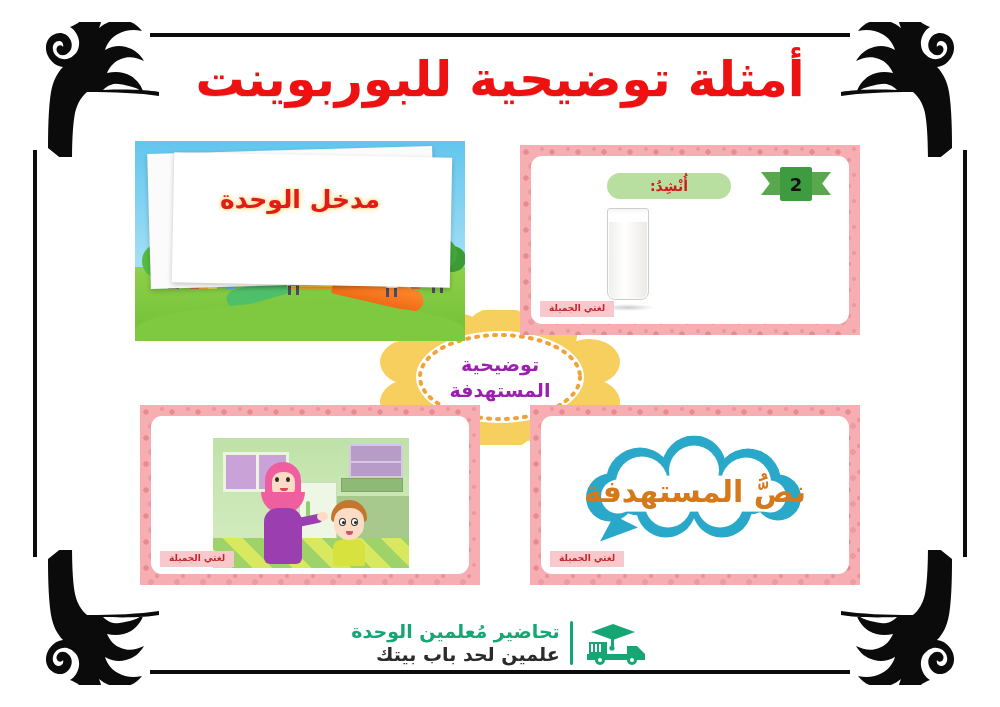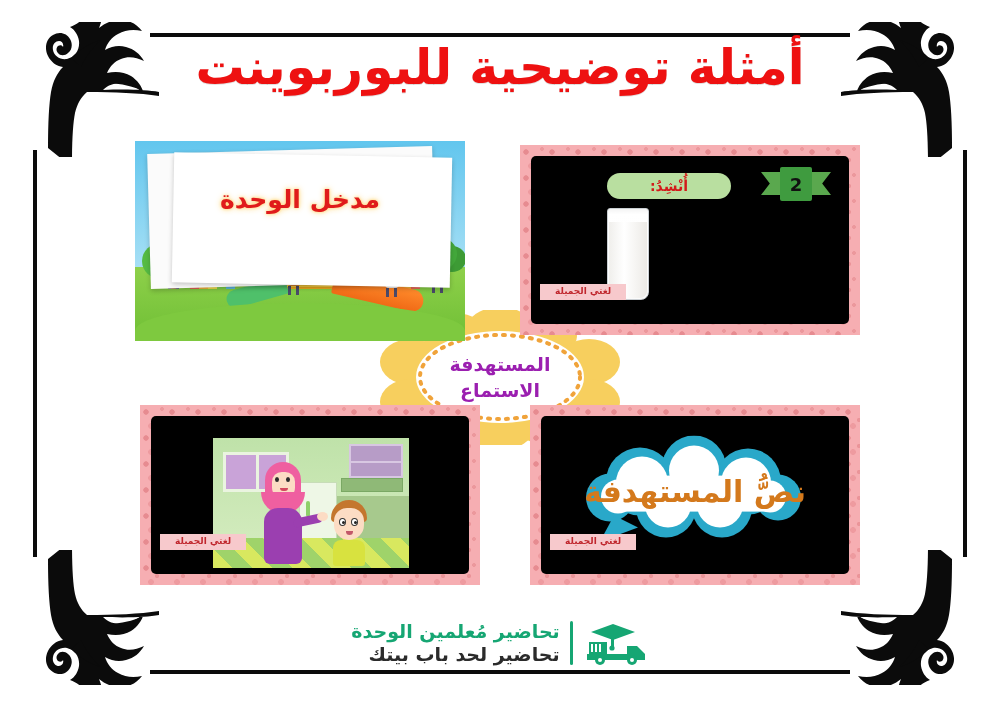--- a/index.html
+++ b/index.html
@@ -17,21 +17,21 @@
   .frame-right{top:150px;bottom:150px;right:33px;width:4px;}
   .corner{position:absolute;width:135px;height:135px;}
   .corner svg{width:100%;height:100%;display:block;}
   .corner-tl{left:24px;top:22px;}
   .corner-tr{right:24px;top:22px;transform:scaleX(-1);}
   .corner-bl{left:24px;bottom:22px;transform:scaleY(-1);}
   .corner-br{right:24px;bottom:22px;transform:scale(-1,-1);}
 
   
   .page-title{
-    position:absolute;top:40px;left:0;width:100%;text-align:center;
+    position:absolute;top:52px;left:0;width:100%;text-align:center;
     color:#ee1111;font-size:49px;font-weight:bold;letter-spacing:0px;
     direction:rtl;line-height:1.15;
     text-shadow:0 1px 0 rgba(0,0,0,.12);
   }
 
   
   .flower{position:absolute;left:375px;top:310px;width:250px;height:135px;z-index:1;}
   .flower svg{position:absolute;inset:0;width:100%;height:100%;}
   .flower-label{
     position:absolute;inset:0;display:flex;flex-direction:column;
@@ -52,27 +52,27 @@
     position:absolute;inset:0;
     background-image:
       radial-gradient(circle at 6px 7px, rgba(214,104,110,.55) 2.4px, transparent 3px),
       radial-gradient(circle at 17px 15px, rgba(214,104,110,.40) 1.8px, transparent 2.4px),
       radial-gradient(circle at 11px 21px, rgba(226,128,134,.45) 2.6px, transparent 3.2px),
       radial-gradient(circle at 22px 4px, rgba(214,104,110,.35) 1.6px, transparent 2.2px);
     background-size:26px 26px,26px 26px,26px 26px,26px 26px;
     opacity:.9;
   }
   .card-inner{
-    position:relative;width:100%;height:100%;background:#000000;border-radius:5px;
+    position:relative;width:100%;height:100%;background:#ffffff;border-radius:11px;
     overflow:hidden;
   }
   .tag{
-    position:absolute;left:9px;bottom:24px;
+    position:absolute;left:9px;bottom:7px;
     background:#f7c9cc;color:#c0272d;font-size:9px;font-weight:bold;
-    padding:2px 15px;direction:rtl;line-height:1.3;z-index:6;
+    padding:2px 9px;direction:rtl;line-height:1.3;z-index:6;
   }
 
   
   .card-play{left:135px;top:141px;width:330px;height:200px;padding:0;background:none;}
   .play-scene{position:relative;width:100%;height:100%;overflow:hidden;background:linear-gradient(#62c6ee 0%,#9ddcf4 55%,#cfeefb 100%);}
   .sheet{position:absolute;background:#fbfbfb;box-shadow:0 2px 5px rgba(0,0,0,.22);}
   .sheet-a{left:14px;top:9px;width:285px;height:135px;transform:rotate(-1.6deg);}
   .sheet-b{left:38px;top:14px;width:278px;height:130px;transform:rotate(1.1deg);background:#fff;}
   .sheet-label{
     position:absolute;left:0;right:0;top:44px;text-align:center;direction:rtl;
@@ -227,22 +227,22 @@
         <ellipse cx="214" cy="52" rx="31" ry="23"></ellipse>
         <ellipse cx="214" cy="92" rx="31" ry="23"></ellipse>
         <ellipse cx="170" cy="112" rx="32" ry="22"></ellipse>
         <ellipse cx="125" cy="118" rx="34" ry="22"></ellipse>
         <ellipse cx="80" cy="112" rx="32" ry="22"></ellipse>
       </g>
       <ellipse cx="125" cy="67" rx="84" ry="46" fill="#ffffff"></ellipse>
       <ellipse cx="125" cy="67" rx="80" ry="42" fill="none" stroke="#f0a33a" stroke-width="4" stroke-dasharray="2 7" stroke-linecap="round"></ellipse>
     </svg>
     <div class="flower-label">
+      <span>توضيحية</span>
       <span>المستهدفة</span>
-      <span>الاستماع</span>
     </div>
   </div>
 
   <div class="card card-play">
     <div class="play-scene">
       <div class="grass"></div>
       <div class="rainbow"></div>
       <div class="rainbow b2"></div>
       <div class="rainbow b3"></div>
       <div class="rainbow b4"></div>
@@ -395,21 +395,21 @@
         </svg>
       </div>
       <div class="cloud-text">نصُّ المستهدفة</div>
       <div class="tag">لغتي الجميلة</div>
     </div>
   </div>
 
   <div class="logo">
     <div class="logo-text">
       <div class="logo-l1">تحاضير مُعلمين الوحدة</div>
-      <div class="logo-l2">تحاضير لحد باب بيتك</div>
+      <div class="logo-l2">علمين لحد باب بيتك</div>
     </div>
     <div class="logo-sep"></div>
     <div class="logo-mark">
       <svg viewBox="0 0 66 46">
         <path fill="#16a673" d="M30 4 L52 12 L30 20 L8 12 Z"></path>
         <rect x="28" y="18" width="3" height="9" fill="#16a673"></rect>
         <circle cx="29" cy="28" r="2.6" fill="#16a673"></circle>
         <rect x="6" y="22" width="18" height="12" fill="#16a673"></rect>
         <rect x="8" y="24" width="2" height="8" fill="#ffffff"></rect>
         <rect x="12" y="24" width="2" height="8" fill="#ffffff"></rect>

